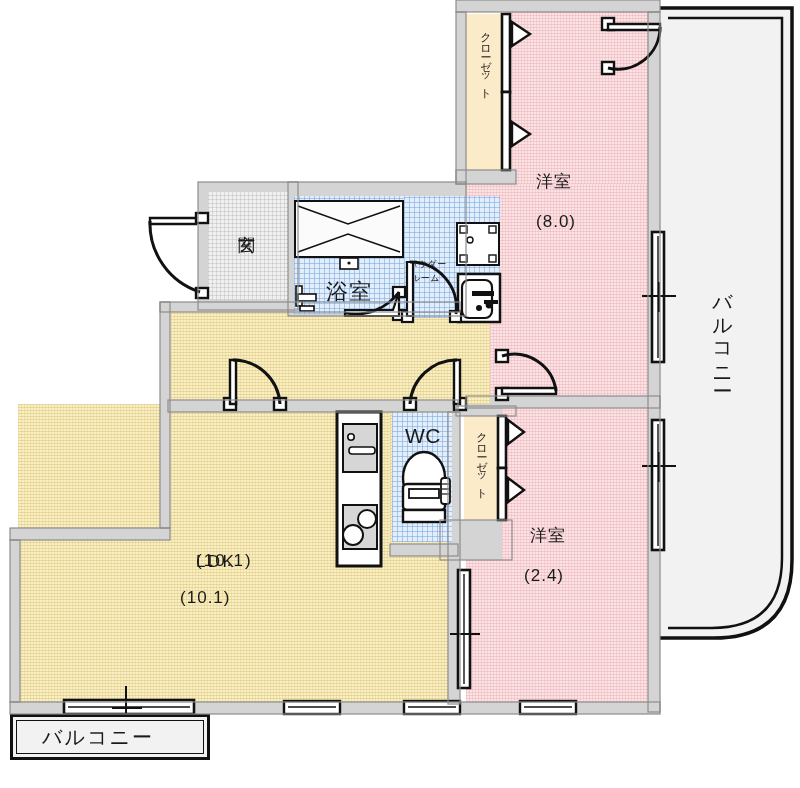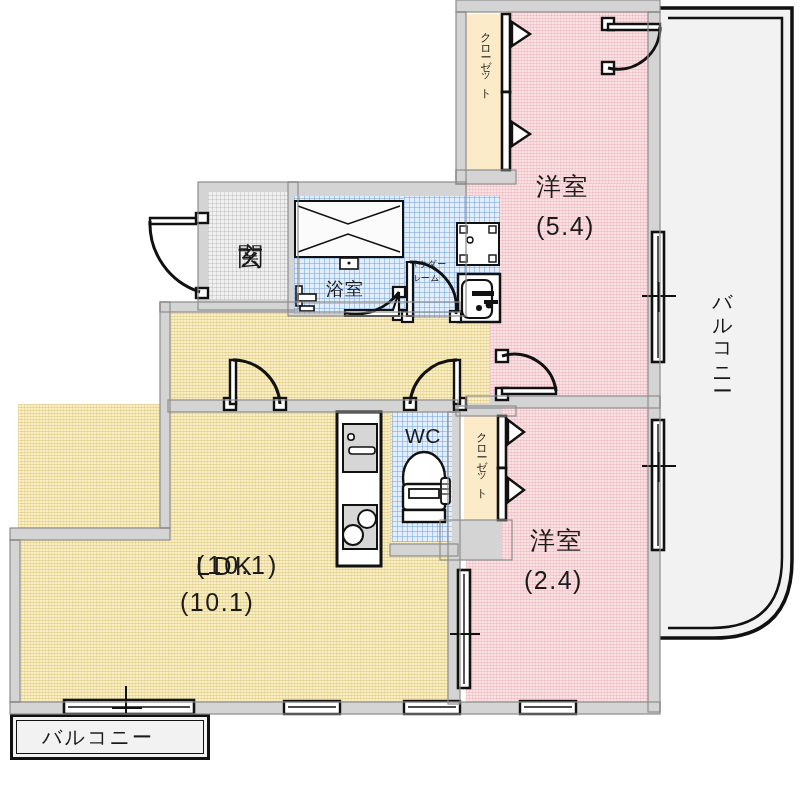--- a/index.html
+++ b/index.html
@@ -19,21 +19,21 @@
                      repeating-linear-gradient(90deg,rgba(120,165,220,.55) 0 1px,rgba(0,0,0,0) 1px 5px);}
   .fill-closet{background-color:#fcebc8;}
   .fill-balcony{background-color:#f2f2f2;}
   .fill-genkan{background-color:#f0f0f0;
     background-image:repeating-linear-gradient(0deg,rgba(170,170,170,.35) 0 1px,rgba(0,0,0,0) 1px 4px),
                      repeating-linear-gradient(90deg,rgba(170,170,170,.35) 0 1px,rgba(0,0,0,0) 1px 4px);}
   .fill-wall{background-color:#d4d4d4;}
 
   
   .lbl{position:absolute;color:#1a1a1a;white-space:nowrap;letter-spacing:.06em;}
-  .lbl-big{font-size:25px;}
+  .lbl-big{font-size:17px;}
   .lbl-mid{font-size:20px;}
   .lbl-sm{font-size:11px;}
   .lbl-xs{font-size:9px;}
   .vert{writing-mode:vertical-rl;text-orientation:upright;letter-spacing:.12em;}
   svg.ov{position:absolute;left:0;top:0;width:800px;height:788px;pointer-events:none;}
 </style>
 </head>
 <body>
 
 <div id="plan">
@@ -50,21 +50,21 @@
   <div class="abs fill-wall" style="left:648px;top:12px;width:12px;height:700px;"></div>
 
   <div class="abs fill-wall" style="left:456px;top:12px;width:10px;height:172px;"></div>
 
   <div class="abs fill-closet" style="left:466px;top:14px;width:40px;height:156px;"></div>
   <div class="lbl lbl-sm vert" style="left:478px;top:24px;">クローゼット</div>
 
   <div class="abs fill-room" style="left:506px;top:12px;width:142px;height:172px;"></div>
   <div class="abs fill-room" style="left:466px;top:184px;width:182px;height:222px;"></div>
   <div class="lbl lbl-big" style="left:536px;top:170px;">洋室</div>
-  <div class="lbl lbl-big" style="left:536px;top:212px;">(5.4)</div>
+  <div class="lbl lbl-big" style="left:536px;top:212px;">(8.0)</div>
 
   <div class="abs fill-wall" style="left:456px;top:170px;width:60px;height:14px;"></div>
   <div class="abs fill-wall" style="left:466px;top:396px;width:194px;height:12px;"></div>
 
   <div class="abs fill-wall" style="left:456px;top:406px;width:60px;height:10px;"></div>
   <div class="abs fill-closet" style="left:464px;top:416px;width:38px;height:104px;"></div>
   <div class="lbl lbl-sm vert" style="left:474px;top:424px;">クローゼット</div>
   <div class="abs fill-wall" style="left:440px;top:520px;width:72px;height:40px;"></div>
 
   <div class="abs fill-room" style="left:502px;top:408px;width:146px;height:294px;"></div>
@@ -90,21 +90,21 @@
   <div class="abs fill-wall" style="left:390px;top:544px;width:68px;height:12px;"></div>
   <div class="abs fill-wall" style="left:448px;top:412px;width:12px;height:292px;"></div>
 
   <div class="abs fill-wall" style="left:198px;top:182px;width:100px;height:128px;"></div>
   <div class="abs fill-genkan" style="left:208px;top:192px;width:80px;height:108px;"></div>
   <div class="lbl lbl-big vert" style="left:235px;top:222px;">玄関</div>
 
   <div class="abs fill-wall" style="left:288px;top:182px;width:178px;height:134px;"></div>
   <div class="abs fill-wet" style="left:294px;top:196px;width:110px;height:118px;"></div>
   <div class="abs fill-wet" style="left:404px;top:196px;width:96px;height:122px;"></div>
-  <div class="lbl lbl-big" style="left:326px;top:277px;font-size:18px;">浴室</div>
+  <div class="lbl lbl-big" style="left:326px;top:277px;font-size:22px;">浴室</div>
   <div class="lbl lbl-xs" style="left:408px;top:258px;">パウダー</div>
   <div class="lbl lbl-xs" style="left:411px;top:272px;">ルーム</div>
 
   <div class="abs" style="left:294px;top:200px;width:110px;height:58px;border:2.5px solid #111;background:#fbfbfb;"></div>
   <svg class="ov">
     <path d="M298 206 L348 224 L400 206" fill="none" stroke="#111" stroke-width="1.6"></path>
     <path d="M298 252 L348 234 L400 252" fill="none" stroke="#111" stroke-width="1.6"></path>
     <rect x="340" y="258" width="18" height="11" fill="#fff" stroke="#111" stroke-width="1.6"></rect>
     <circle cx="349" cy="263" r="1.6" fill="#111"></circle>
 

